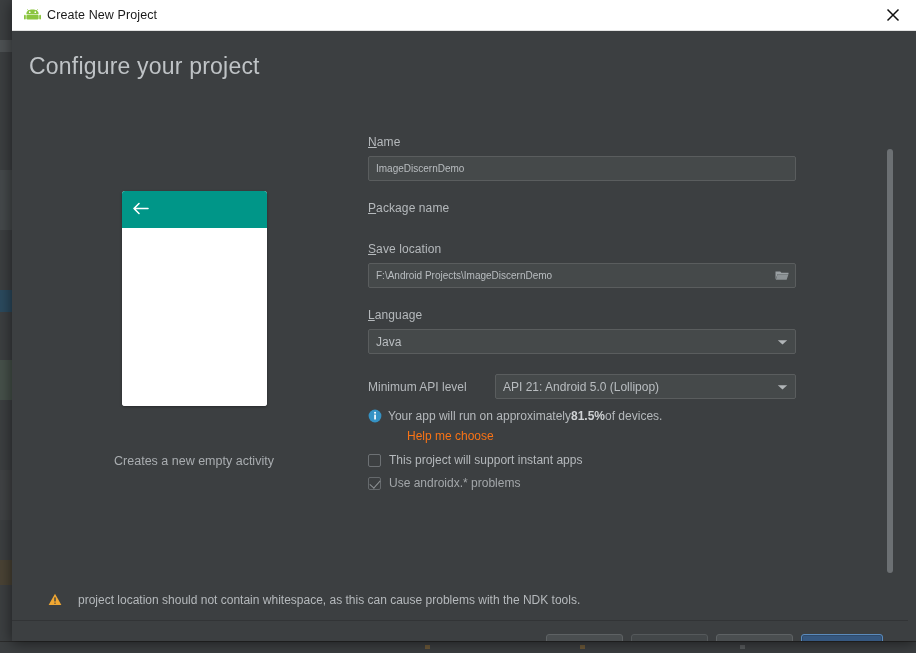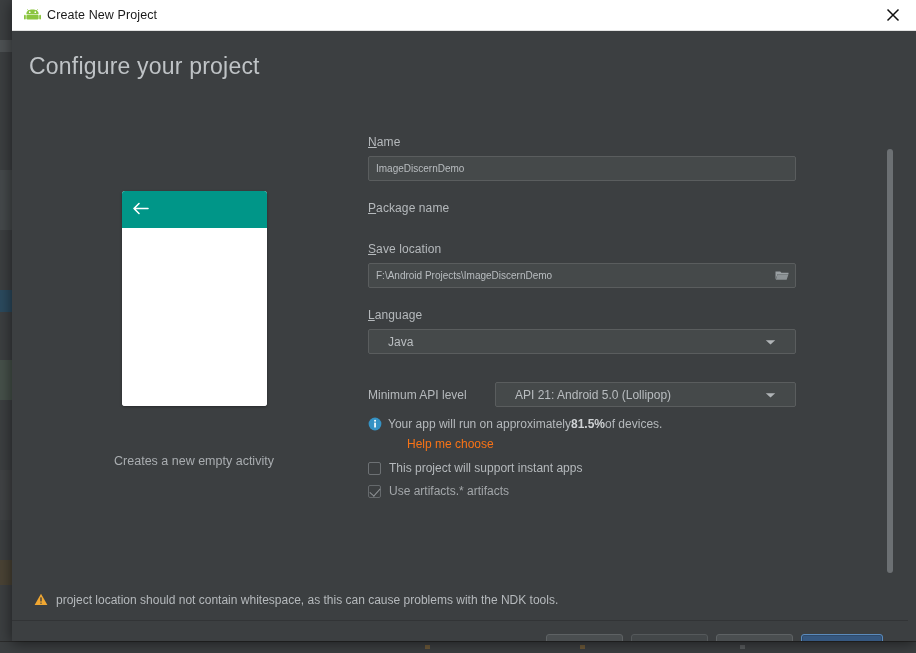--- a/index.html
+++ b/index.html
@@ -185,34 +185,34 @@
 
   .field-gap { height: 20px; }
 
   .combo {
     height: 25px;
     background: #45494a;
     border: 1px solid #5a5d5e;
     border-radius: 2px;
     display: flex;
     align-items: center;
-    padding: 0 19px;
+    padding: 0 7px;
     font-size: 12px;
     color: #b9bdc0;
     width: 428px;
     cursor: pointer;
   }
   .combo .cb-val { flex: 1 1 auto; }
   .combo .cb-arrow { margin-left: 6px; }
 
   
   #api-row {
     display: flex;
     align-items: center;
-    margin-top: 28px;
+    margin-top: 20px;
   }
   #api-row .api-label {
     font-size: 12px;
     color: #b5b9bc;
     width: 127px;
     flex: 0 0 auto;
   }
   #api-row .combo { width: 301px; }
 
   
@@ -293,22 +293,23 @@
   }
 
   
   #warning-bar {
     position: absolute;
     left: 0; right: 8px;
     top: 548px;
     height: 42px;
     display: flex;
     align-items: center;
-    padding-left: 22px;
+    padding-left: 36px;
     border-bottom: 1px solid #323436;
+    gap: 8px;
   }
   #warning-bar .warn-icon { margin-right: 8px; display: flex; flex: 0 0 auto; }
   #warning-bar .warn-text { font-size: 12px; color: #b5b9bc; }
 
   
   #button-bar {
     position: absolute;
     left: 0; right: 0;
     top: 590px;
     height: 51px;
@@ -465,21 +466,21 @@
 
       <div><span id="help-link">Help me choose</span></div>
 
       <div class="cbox-row">
         <span class="cbox"></span>
         <span>This project will support instant apps</span>
       </div>
 
       <div class="cbox-row" id="cbox-androidx-row">
         <span class="cbox checked"></span>
-        <span>Use artifacts.* artifacts</span>
+        <span>Use androidx.* problems</span>
       </div>
 
     </div>
 
     <div id="scroll-clip"></div>
 
     <div id="scrollbar-track"></div>
     <div id="scrollbar-thumb"></div>
 
     <div id="warning-bar">

